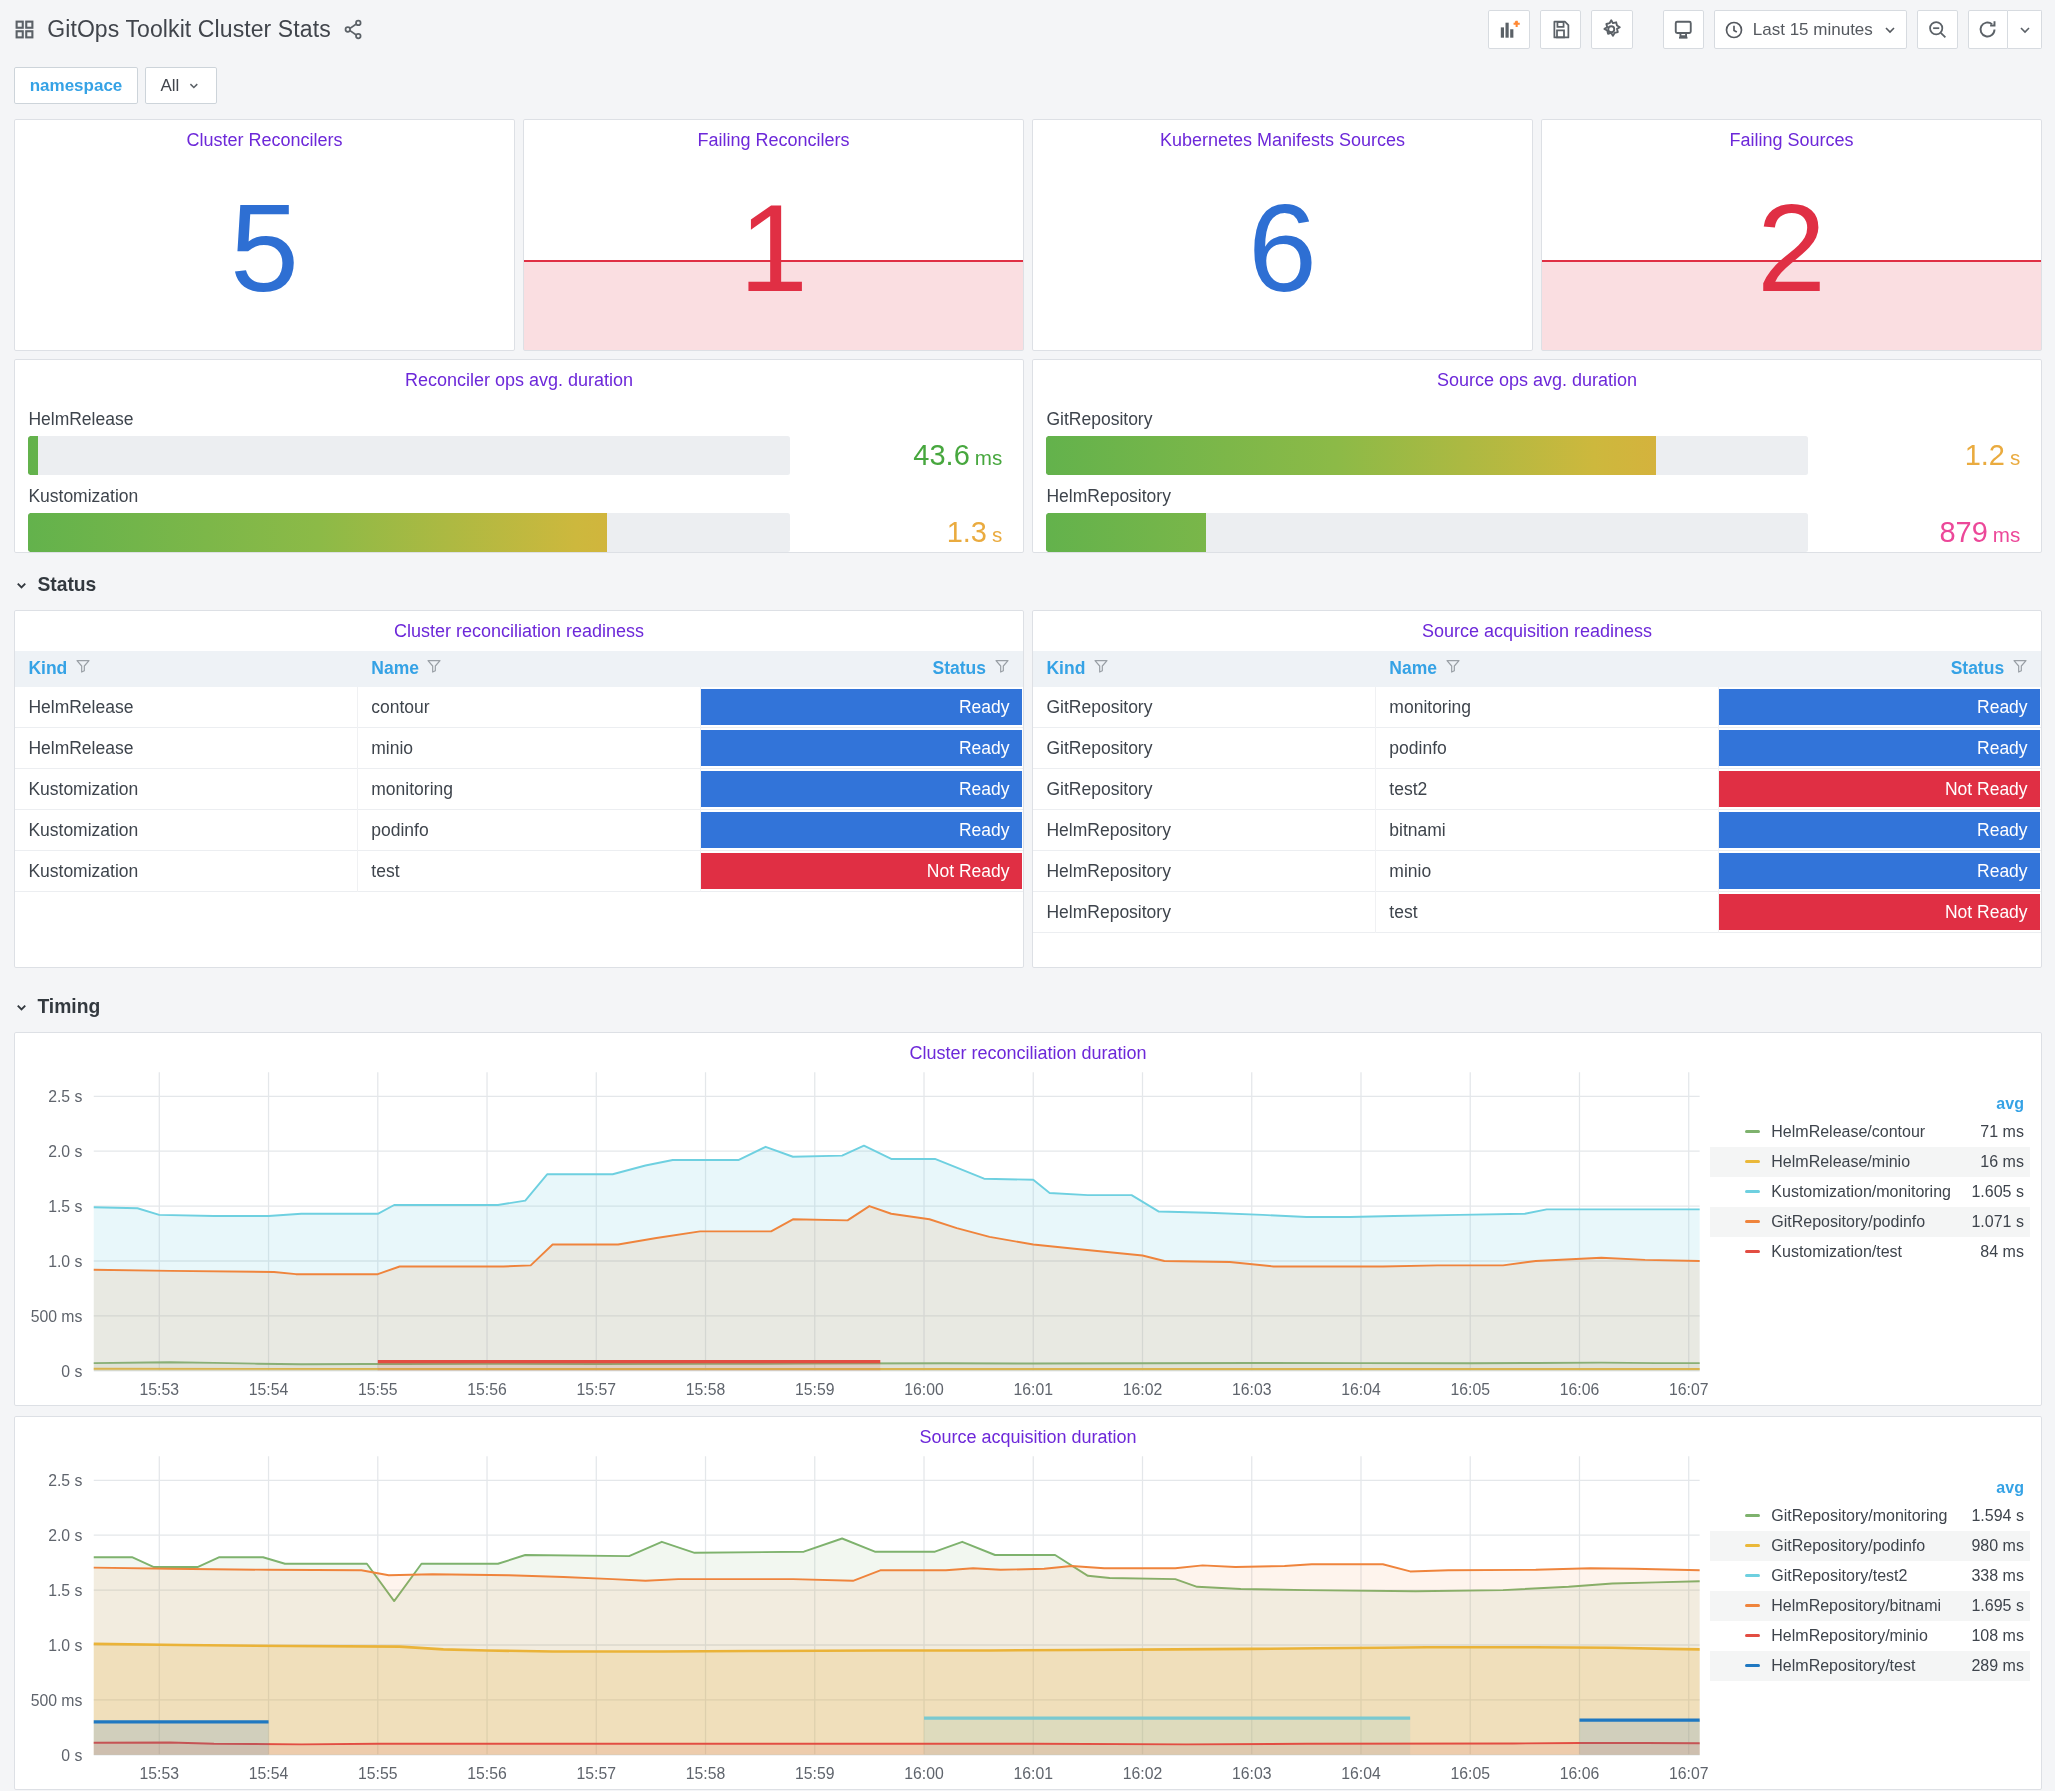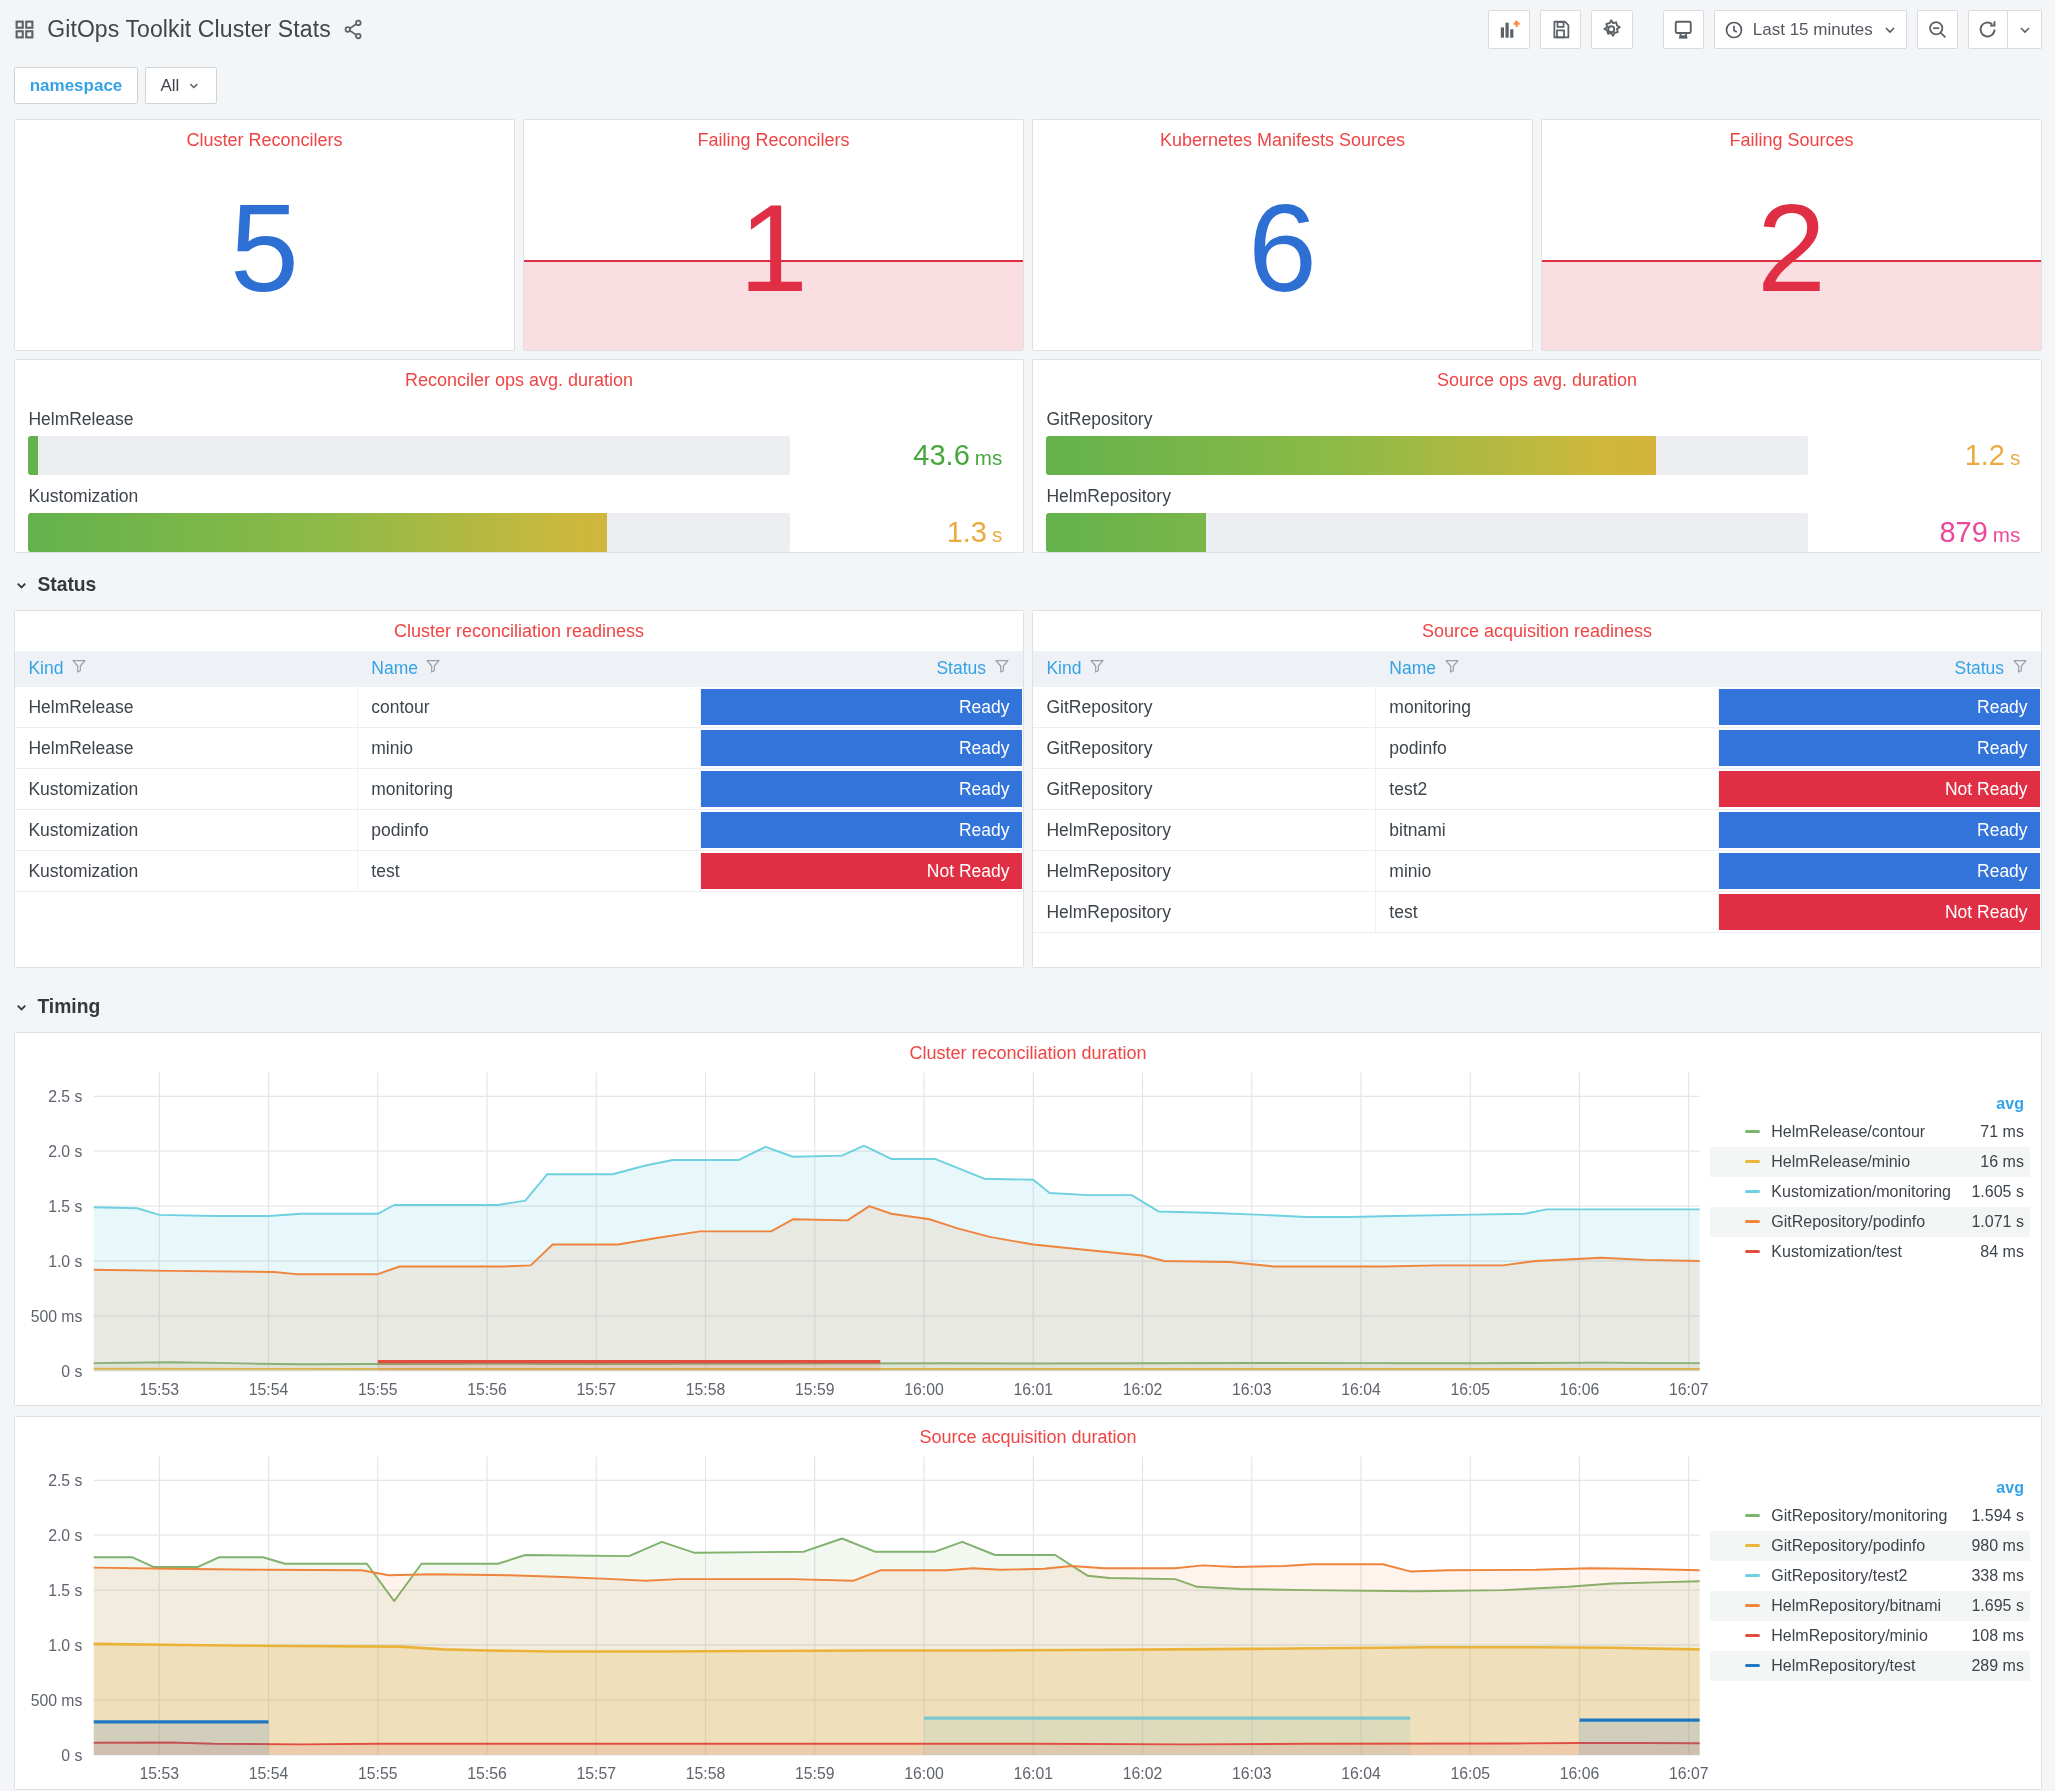--- a/index.html
+++ b/index.html
@@ -20,21 +20,21 @@
   .time-btn { gap:8.7px; font-size:17px; font-weight:500; color:#55595f; }
 
   
   .submenu { display:flex; align-items:center; gap:6.2px; margin-top:16px; height:41px; }
   .chip { height:37px; background:#fff; border:0.6px solid #cdd4da; border-radius:1.9px; display:flex; align-items:center; padding:0 15px; font-size:17px; cursor:pointer; }
   .chip.var-label { color:#35a2e5; font-weight:700; }
   .chip.var-value { color:#41454c; gap:7.5px; }
 
   
   .panel { background:#fff; border:0.6px solid #dde0e5; border-radius:1.9px; position:relative; }
-  .panel-title { text-align:center; font-size:18px; font-weight:500; color:#ef4444; padding-top:10px; cursor:pointer; }
+  .panel-title { text-align:center; font-size:18px; font-weight:500; color:#6d28d9; padding-top:10px; cursor:pointer; }
   .stat-row { display:grid; grid-template-columns:repeat(4,1fr); gap:7.5px; margin-top:12.5px; height:232px; }
   .stat-panel { overflow:hidden; display:flex; flex-direction:column; }
   .stat-body { flex:1; position:relative; display:flex; align-items:center; justify-content:center; }
   .stat-value { font-size:124px; font-weight:500; line-height:1; z-index:2; margin-top:-3.7px; }
   .alert-fill { position:absolute; left:0; right:0; top:55%; bottom:0; background:rgba(224,47,68,.16); border-top:2.5px solid #e02f44; z-index:1; }
 
   .gauge-row { display:grid; grid-template-columns:repeat(2,1fr); gap:7.5px; margin-top:8.7px; height:187px; }
   .gauge-body { padding:6.2px 21px 0 13.7px; }
   .gauge-item { margin-top:11.2px; display:grid; grid-template-columns:1fr 206px; grid-template-rows:auto 39px; column-gap:6.2px; }
   .gauge-label { font-size:17.5px; color:#3e444c; grid-column:1 / span 2; margin-bottom:6.2px; }
@@ -45,21 +45,21 @@
   .gauge-value .unit { font-size:20.6px; margin-left:5px; }
 
   .section-hdr { display:flex; align-items:center; gap:8.7px; margin-top:24px; height:30px; cursor:pointer; }
   .section-hdr .label { font-size:19.3px; font-weight:700; color:#33393f; }
   .section-hdr svg { color:#33393f; }
 
   
   .tables-row { display:grid; grid-template-columns:repeat(2,1fr); gap:7.5px; margin-top:10px; height:358px; }
   .table-panel { overflow:hidden; display:flex; flex-direction:column; }
   .tbl { margin-top:8.7px; }
-  .tbl-hdr { display:grid; grid-template-columns:34% 34% 32%; background:#eef2f6; height:36px; }
+  .tbl-hdr { display:grid; grid-template-columns:34% 34% 32%; background:#eef2f6; height:36px;font-weight:bold; }
   .tbl-hdr .th { display:flex; align-items:center; gap:7.5px; padding:0 13.7px; font-size:17.5px; color:#35a2e5; cursor:pointer; }
   .tbl-hdr .th.right { justify-content:flex-end; }
   .tbl-row { display:grid; grid-template-columns:34% 34% 32%; height:41px; border-bottom:0.6px solid #eceef1; }
   .td { display:flex; align-items:center; padding:0 13.7px; font-size:17.5px; color:#3e444c; border-right:0.6px solid #f0f1f3; }
   .td.status-td { padding:0; border-right:none; }
   .status-bar { flex:1; height:36px; margin:2.5px 1.2px 2.5px 0; display:flex; align-items:center; justify-content:flex-end; padding-right:12.5px; color:#fff; font-size:17.5px; }
   .funnel { color:#9aa0a6; }
 
   
   .chart-panel { margin-top:10px; height:374px; display:flex; flex-direction:column; }

